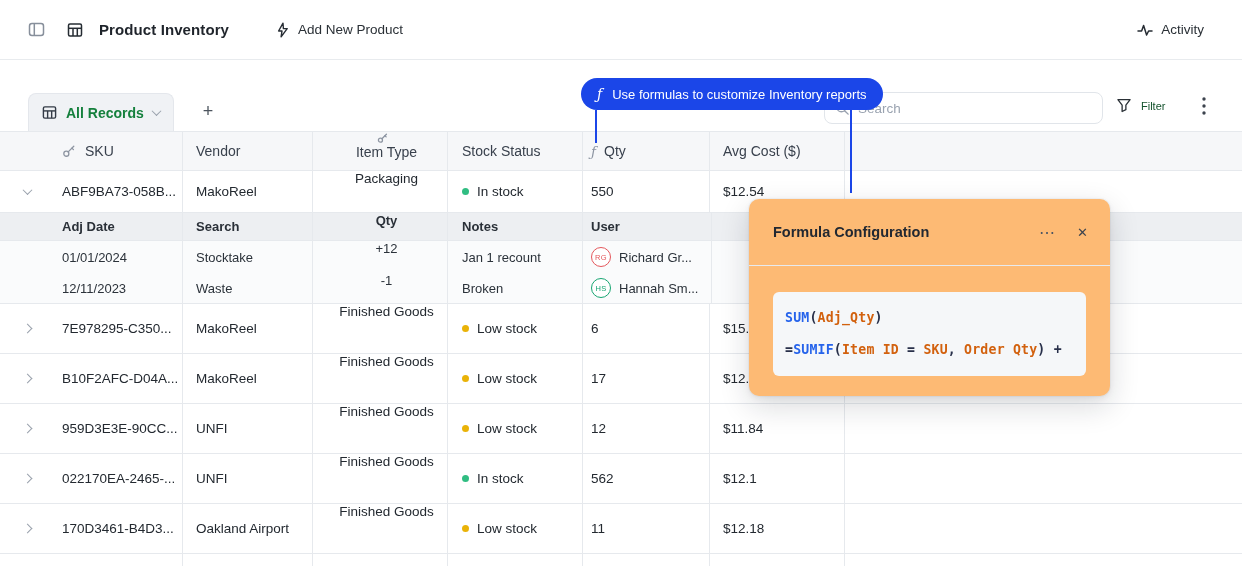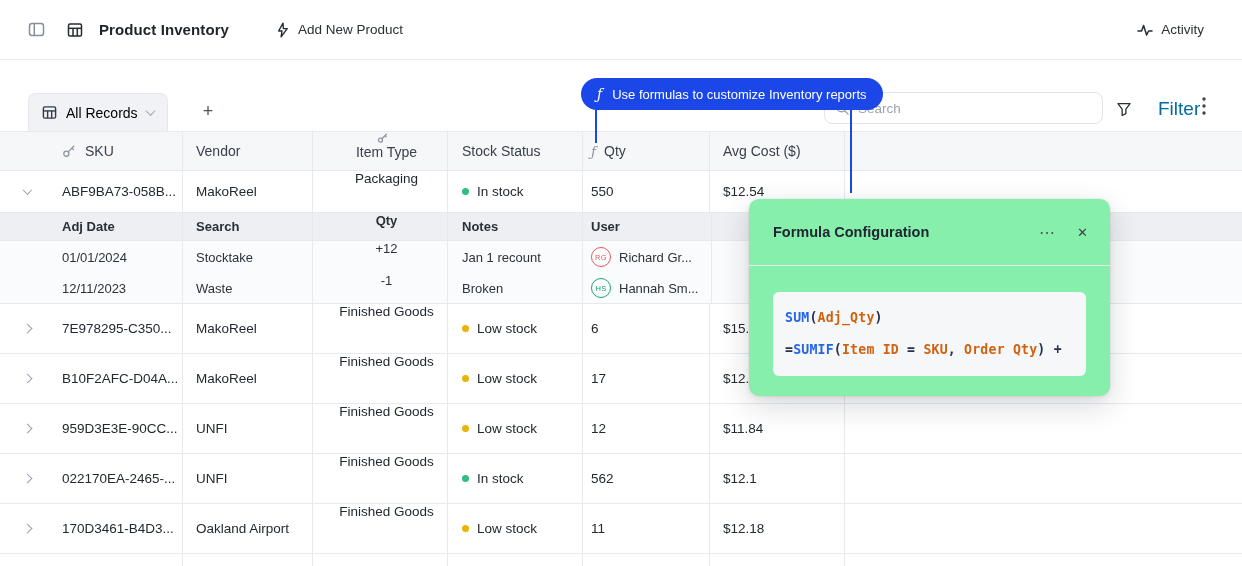--- a/index.html
+++ b/index.html
@@ -12,29 +12,29 @@
   .topbar .grid-ic { margin-left:22px; }
   .page-title { margin-left:16px; font-size:15px; font-weight:700; color:#1f242b; letter-spacing:.1px; }
   .add-new { margin-left:46px; display:flex; align-items:center; gap:8px; font-size:13.5px; font-weight:500; color:#2a3036; cursor:pointer; }
   .topbar .spacer { flex:1; }
   .activity { display:flex; align-items:center; gap:8px; font-size:13.5px; font-weight:500; color:#2a3036; cursor:pointer; }
 
   
   .toolbar { position:relative; height:71px; background:#fff; }
   .view-tab { position:absolute; left:28px; bottom:0; height:38px; display:flex; align-items:center; gap:9px; padding:0 13px;
     background:#f0f2f5; border:1px solid #e4e7ec; border-bottom:none; border-radius:8px 8px 0 0; cursor:pointer; }
-  .view-tab .lbl { font-size:14px; font-weight:400; color:#000000; }
+  .view-tab .lbl { font-size:14px; font-weight:700; color:#15803d; }
   .chev { display:inline-block; width:7px; height:7px; border-right:1.6px solid #99a1ac; border-bottom:1.6px solid #99a1ac; }
   .chev.down { transform:rotate(45deg) translate(-1px,-1px); }
   .chev.right { transform:rotate(-45deg); }
   .add-tab { position:absolute; left:197px; top:40px; width:22px; height:22px; font-size:18px; font-weight:400; color:#4c545e; display:flex; align-items:center; justify-content:center; cursor:pointer; background:none; border:none; }
   .search-box { position:absolute; left:824px; top:32px; width:279px; height:32px; display:flex; align-items:center; gap:8px; padding:0 10px; border:1px solid #e1e5ea; border-radius:8px; background:#fff; }
   .search-box input { border:none; outline:none; flex:1; font-size:13.5px; color:#333; font-family:"Liberation Sans", sans-serif; background:transparent; }
   .search-box input::placeholder { color:#9aa3b0; }
-  .filter-btn { position:absolute; left:1116px; top:38px; display:flex; align-items:center; gap:26px; font-size:19px; font-weight:500; color:#0369a1; cursor:pointer; background:none; border:none; }
+  .filter-btn { position:absolute; left:1116px; top:38px; display:flex; align-items:center; gap:9px; font-size:11px; font-weight:500; color:#14532d; cursor:pointer; background:none; border:none; }
   .kebab { position:absolute; left:1196px; top:36px; width:16px; height:20px; cursor:pointer; background:none; border:none; display:flex; align-items:center; justify-content:center; }
 
   
   .grid { border-top:1px solid var(--border,#e6e9ed); }
   .thead { height:39px; background:var(--header-bg,#f6f7f9); display:flex; align-items:center; border-bottom:1px solid var(--border,#e6e9ed); font-size:14px; color:#39414d; }
   .cg { width:55px; flex:none; display:flex; align-items:center; justify-content:center; }
   .c1 { width:128px; } .c2 { width:130px; } .c3 { width:135px;flex-direction:column; } .c4 { width:135px; } .c5 { width:127px; } .c6 { width:135px; }
   .c1,.c2,.c3,.c4,.c5,.c6 { flex:none; height:100%; display:flex; align-items:center; border-right:1px solid var(--border,#e6e9ed); white-space:nowrap; overflow:hidden; }
   .cf { flex:1; height:100%; }
   .c1 { padding-left:7px; } .c2 { padding-left:13px; } .c3 { padding-left:13px; } .c4 { padding-left:14px; } .c5 { padding-left:8px; } .c6 { padding-left:13px; }
@@ -54,21 +54,21 @@
   .avatar { width:20px; height:20px; border-radius:50%; border:1px solid currentColor; font-size:7.5px; font-weight:400; display:inline-flex; align-items:center; justify-content:center; margin-right:8px; letter-spacing:.3px; background:#fff; flex:none; }
 
   
   .tooltip { position:absolute; left:581px; top:78px; height:32px; display:flex; align-items:center; gap:10px; padding:0 16px;
     background:var(--accent,#1b46e8); border-radius:16px; color:#fff; font-size:13px; font-weight:500; z-index:6; white-space:nowrap; }
   .tooltip .fx { font-family:"DejaVu Serif", serif; font-style:italic; font-size:14px; color:#fff; }
   .connector { position:absolute; width:2px; background:var(--accent,#1b46e8); z-index:5; }
   .conn-left { left:595px; top:110px; height:33px; }
   .conn-right { left:850px; top:110px; height:83px; }
 
-  .popup { position:absolute; left:749px; top:199px; width:361px; background:#86efac; border-radius:10px; z-index:7;
+  .popup { position:absolute; left:749px; top:199px; width:361px; background:#fdba74; border-radius:10px; z-index:7;
     box-shadow:0 10px 30px rgba(16,24,40,.16), 0 2px 6px rgba(16,24,40,.06), 0 0 0 1px rgba(16,24,40,.03); }
   .popup-head { height:67px; display:flex; align-items:center; padding:0 22px 0 24px; border-bottom:1px solid #e7eaee; }
   .popup-title { flex:1; font-size:14.5px; font-weight:700; color:#222831; }
   .popup-more { font-size:16px; color:#4b5563; margin-right:22px; cursor:pointer; background:none; border:none; }
   .popup-close { font-size:13px; color:#3d444e; cursor:pointer; background:none; border:none; }
   .code { margin:26px 24px 20px; padding:10px 12px; background:#f5f7f9; border-radius:6px;
     font-family:"DejaVu Sans Mono", monospace; font-size:13.2px; font-weight:700; line-height:32px; letter-spacing:.2px; white-space:nowrap; overflow:hidden; }
   .tok-fn { color:var(--formula-fn,#2563eb); }
   .tok-field { color:var(--formula-field,#d2610e); }
   .tok-op { color:var(--formula-op,#28304a); }

